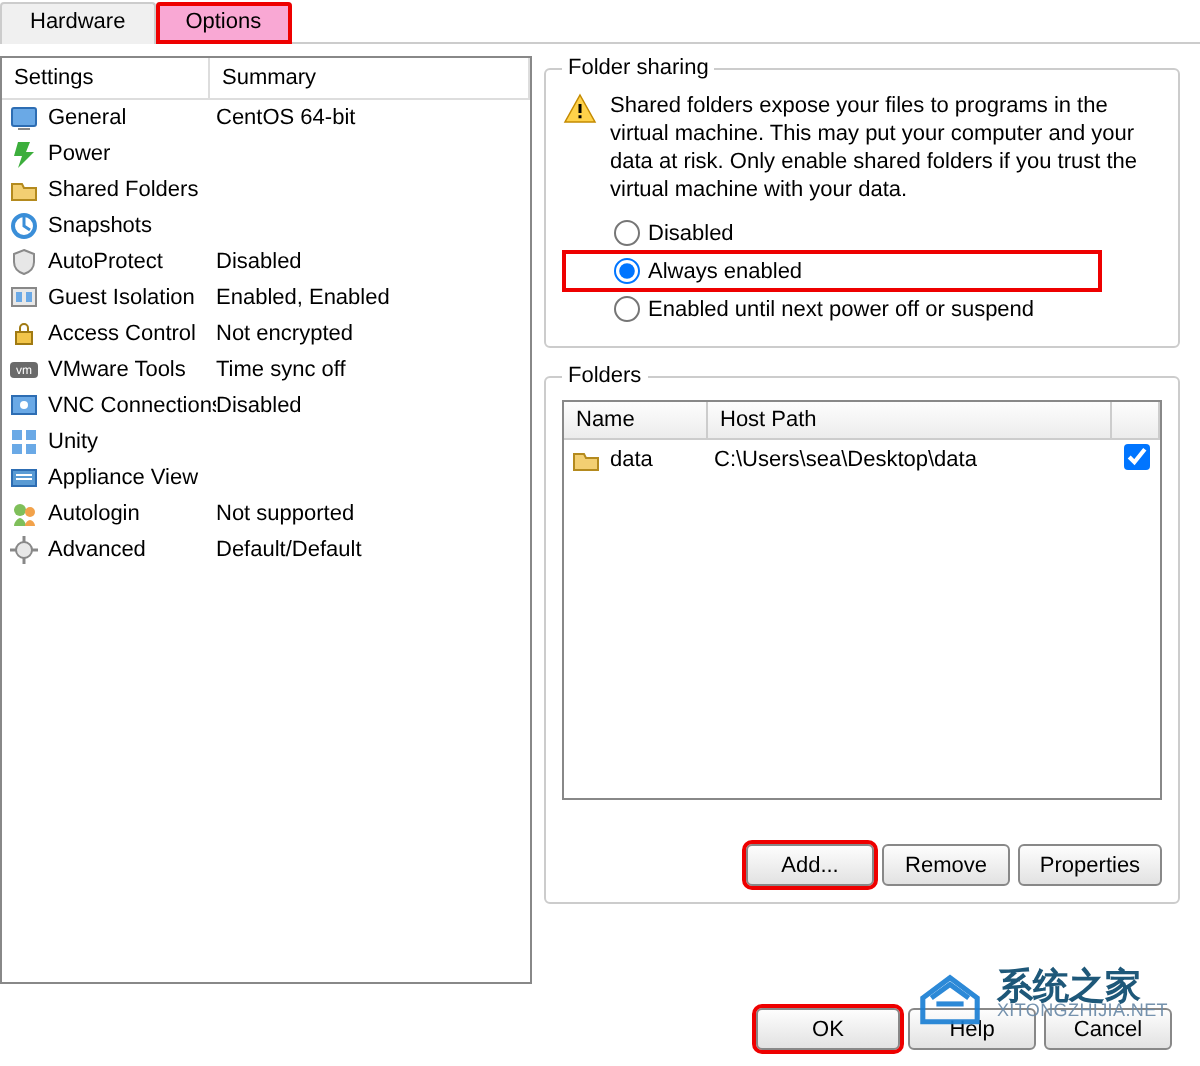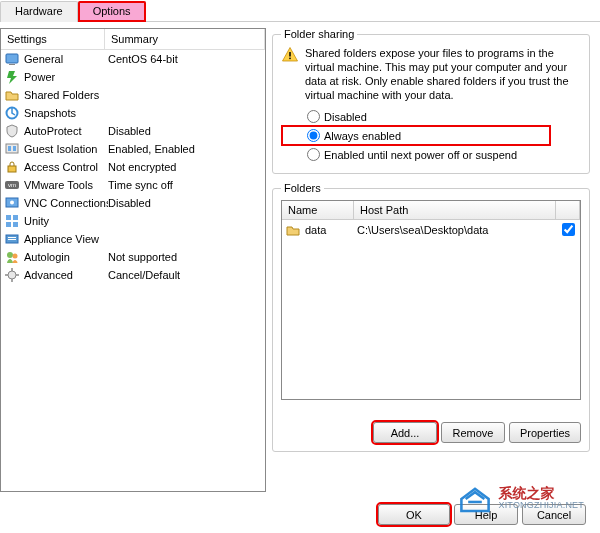--- a/index.html
+++ b/index.html
@@ -125,21 +125,21 @@
   .bottom-bar {
     position:absolute; bottom:8px; right:14px; display:flex; gap:4px;
   }
   .watermark {
     position:absolute; bottom:20px; right:16px;
     display:flex; align-items:center; gap:6px;
     opacity:.92; pointer-events:none;
   }
   .watermark .logo { width:34px; height:28px; }
   .watermark .txts { line-height:12px; }
-  .watermark .big { font-size:14px; font-weight:bold; color:#b91c1c; }
+  .watermark .big { font-size:18px; font-weight:bold; color:#0c4a6e; }
   .watermark .small { font-size:9px; color:#6a8aa8; letter-spacing:0.2px; }
   svg { display:block; }
 </style>
 </head>
 <body>
 
 <div class="tab-strip">
   <div class="tab">Hardware</div>
   <div class="tab active hilite">Options</div>
 </div>
@@ -280,21 +280,21 @@
               <circle cx="8" cy="8" r="4" fill="#e8e8e8" stroke="#888"></circle>
               <g stroke="#888" stroke-width="1.5">
                 <line x1="8" y1="1" x2="8" y2="4"></line>
                 <line x1="8" y1="12" x2="8" y2="15"></line>
                 <line x1="1" y1="8" x2="4" y2="8"></line>
                 <line x1="12" y1="8" x2="15" y2="8"></line>
               </g>
             </svg>
           </span>
           <span class="txt">Advanced</span>
-          <span class="sum">Cancel/Default</span>
+          <span class="sum">Default/Default</span>
         </div>
       </div>
   </div>
 
   <div class="right-panel">
 
     <fieldset>
       <legend>Folder sharing</legend>
       <div class="warn-row">
         <svg class="warn-icon" viewBox="0 0 24 24">

